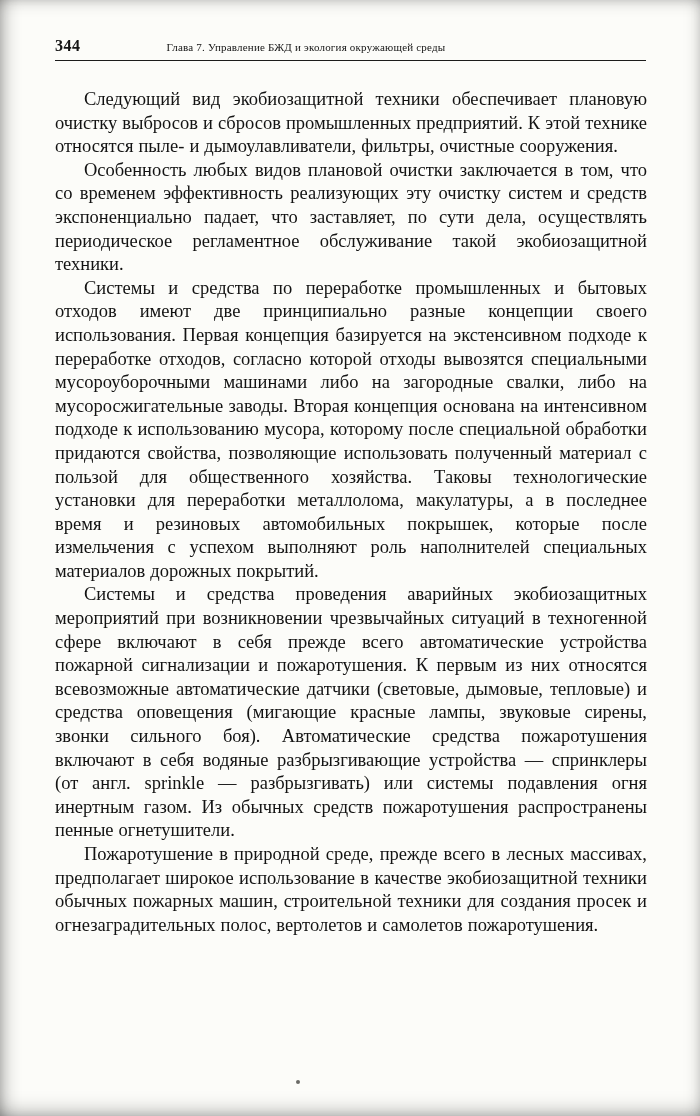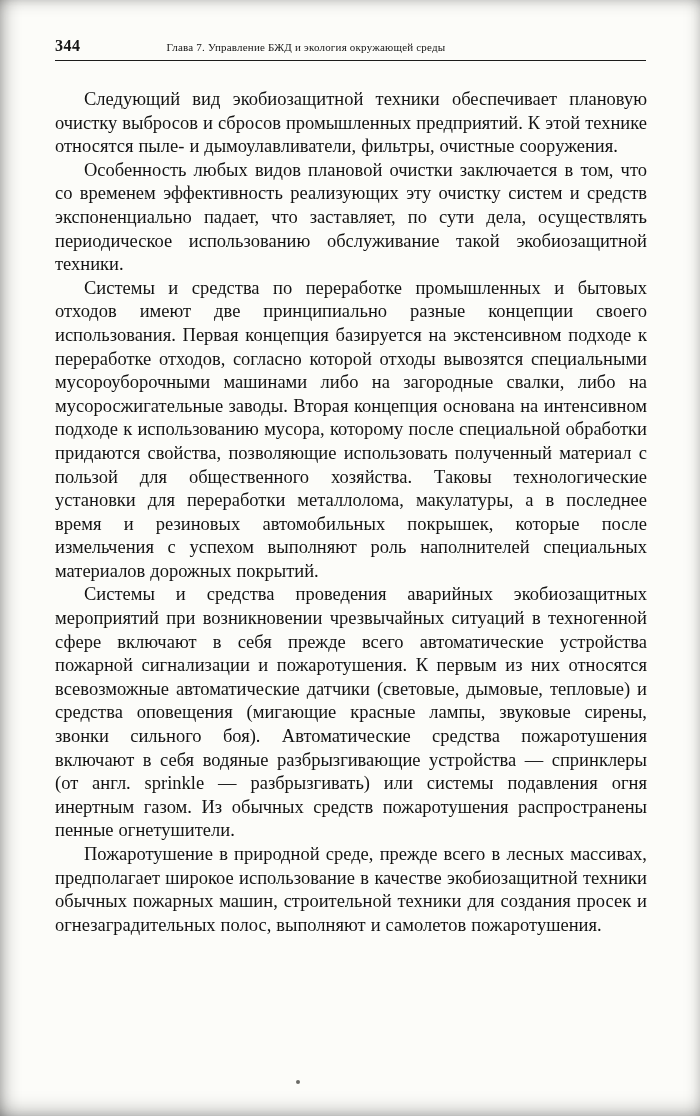--- a/index.html
+++ b/index.html
@@ -73,19 +73,19 @@
 <body>
 
 <div class="page">
   <div class="running-head">
     <span class="page-number">344</span>
     <span class="chapter-title">Глава 7. Управление БЖД и экология окружающей среды</span>
   </div>
   <div class="header-rule"></div>
   <div class="body-text">
       <p>Следующий вид экобиозащитной техники обеспечивает плановую очистку выбросов и сбросов промышленных предприятий. К этой технике относятся пыле- и дымоулавливатели, фильтры, очистные сооружения.</p>
-      <p>Особенность любых видов плановой очистки заключается в том, что со временем эффективность реализующих эту очистку систем и средств экспоненциально падает, что заставляет, по сути дела, осуществлять периодическое использованию обслуживание такой экобиозащитной техники.</p>
+      <p>Особенность любых видов плановой очистки заключается в том, что со временем эффективность реализующих эту очистку систем и средств экспоненциально падает, что заставляет, по сути дела, осуществлять периодическое регламентное обслуживание такой экобиозащитной техники.</p>
       <p>Системы и средства по переработке промышленных и бытовых отходов имеют две принципиально разные концепции своего использования. Первая концепция базируется на экстенсивном подходе к переработке отходов, согласно которой отходы вывозятся специальными мусороуборочными машинами либо на загородные свалки, либо на мусоросжигательные заводы. Вторая концепция основана на интенсивном подходе к использованию мусора, которому после специальной обработки придаются свойства, позволяющие использовать полученный материал с пользой для общественного хозяйства. Таковы технологические установки для переработки металлолома, макулатуры, а в последнее время и резиновых автомобильных покрышек, которые после измельчения с успехом выполняют роль наполнителей специальных материалов дорожных покрытий.</p>
       <p>Системы и средства проведения аварийных экобиозащитных мероприятий при возникновении чрезвычайных ситуаций в техногенной сфере включают в себя прежде всего автоматические устройства пожарной сигнализации и пожаротушения. К первым из них относятся всевозможные автоматические датчики (световые, дымовые, тепловые) и средства оповещения (мигающие красные лампы, звуковые сирены, звонки сильного боя). Автоматические средства пожаротушения включают в себя водяные разбрызгивающие устройства — спринклеры (от англ. sprinkle — разбрызгивать) или системы подавления огня инертным газом. Из обычных средств пожаротушения распространены пенные огнетушители.</p>
-      <p>Пожаротушение в природной среде, прежде всего в лесных массивах, предполагает широкое использование в качестве экобиозащитной техники обычных пожарных машин, строительной техники для создания просек и огнезаградительных полос, выполняют и самолетов пожаротушения.</p>
+      <p>Пожаротушение в природной среде, прежде всего в лесных массивах, предполагает широкое использование в качестве экобиозащитной техники обычных пожарных машин, строительной техники для создания просек и огнезаградительных полос, вертолетов и самолетов пожаротушения.</p>
     </div>
   <div class="scan-speck"></div>
 </div>
 
 </body></html>

